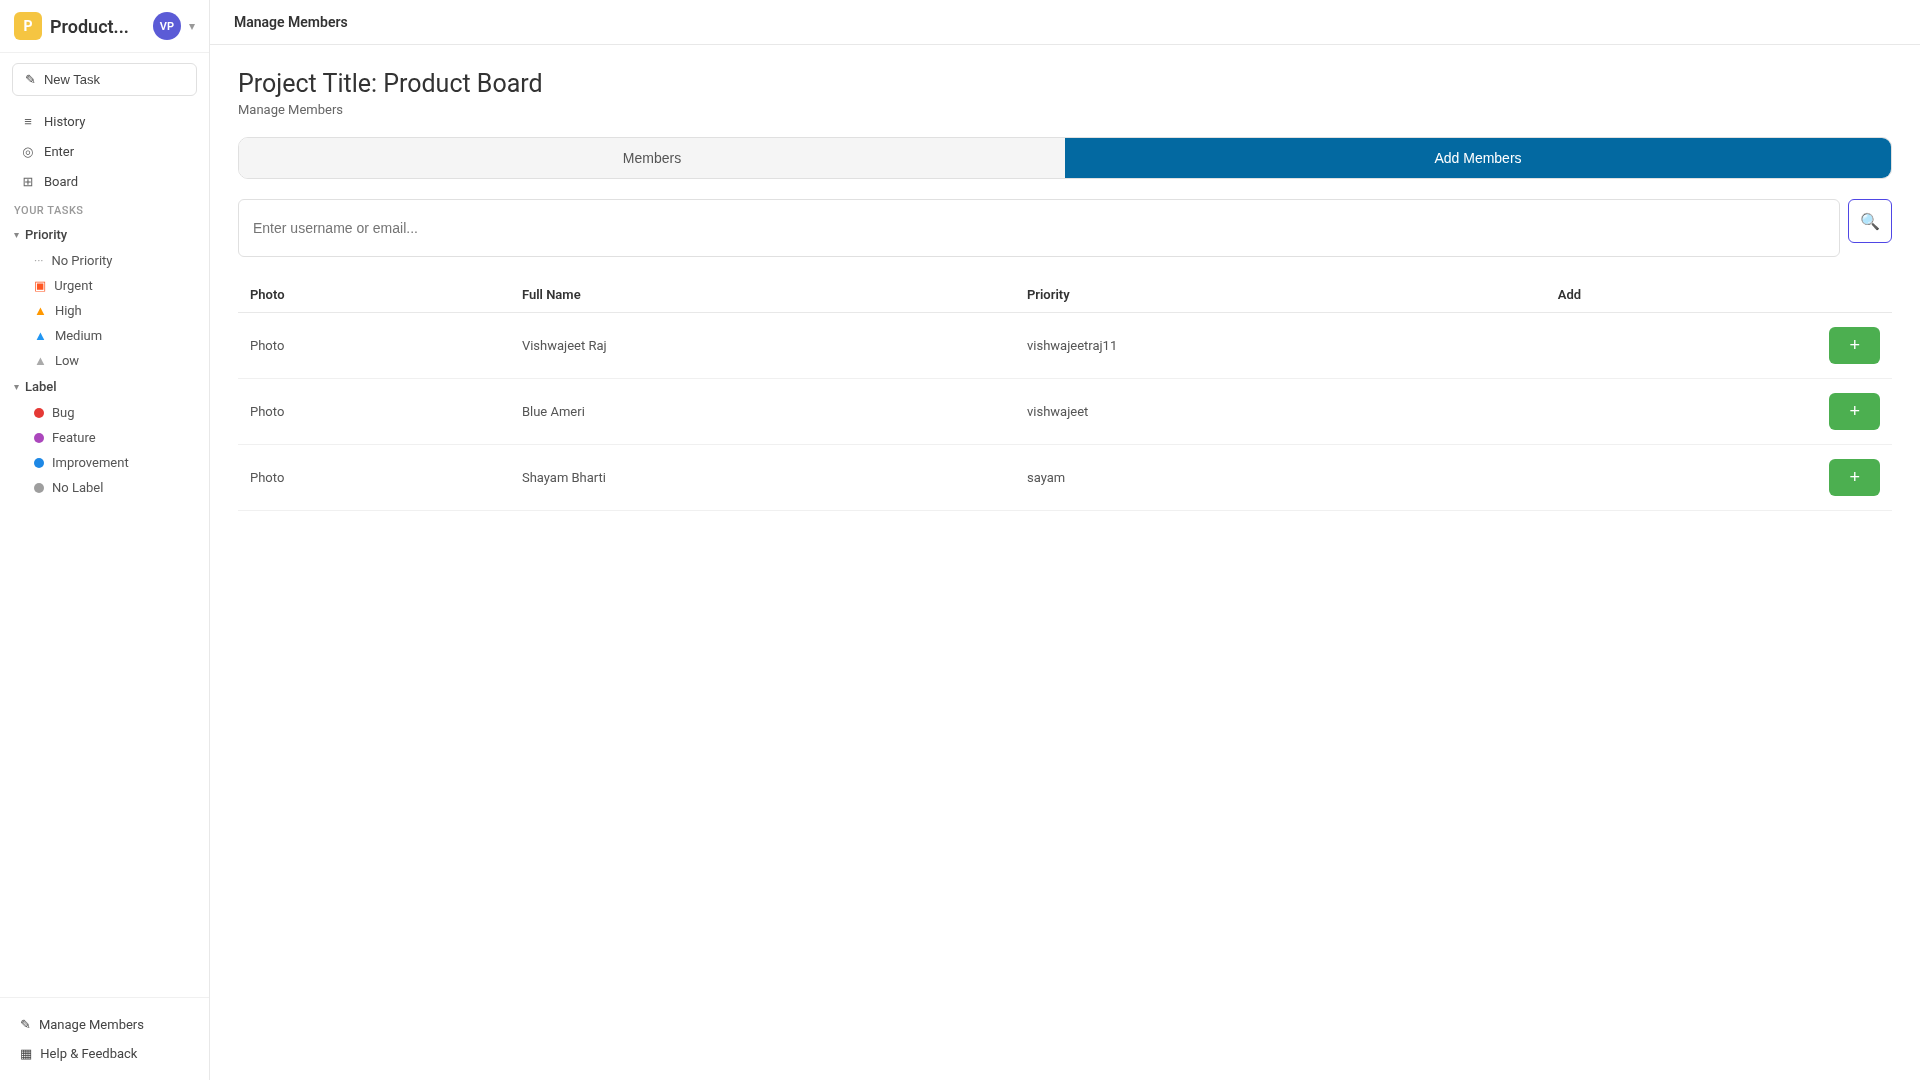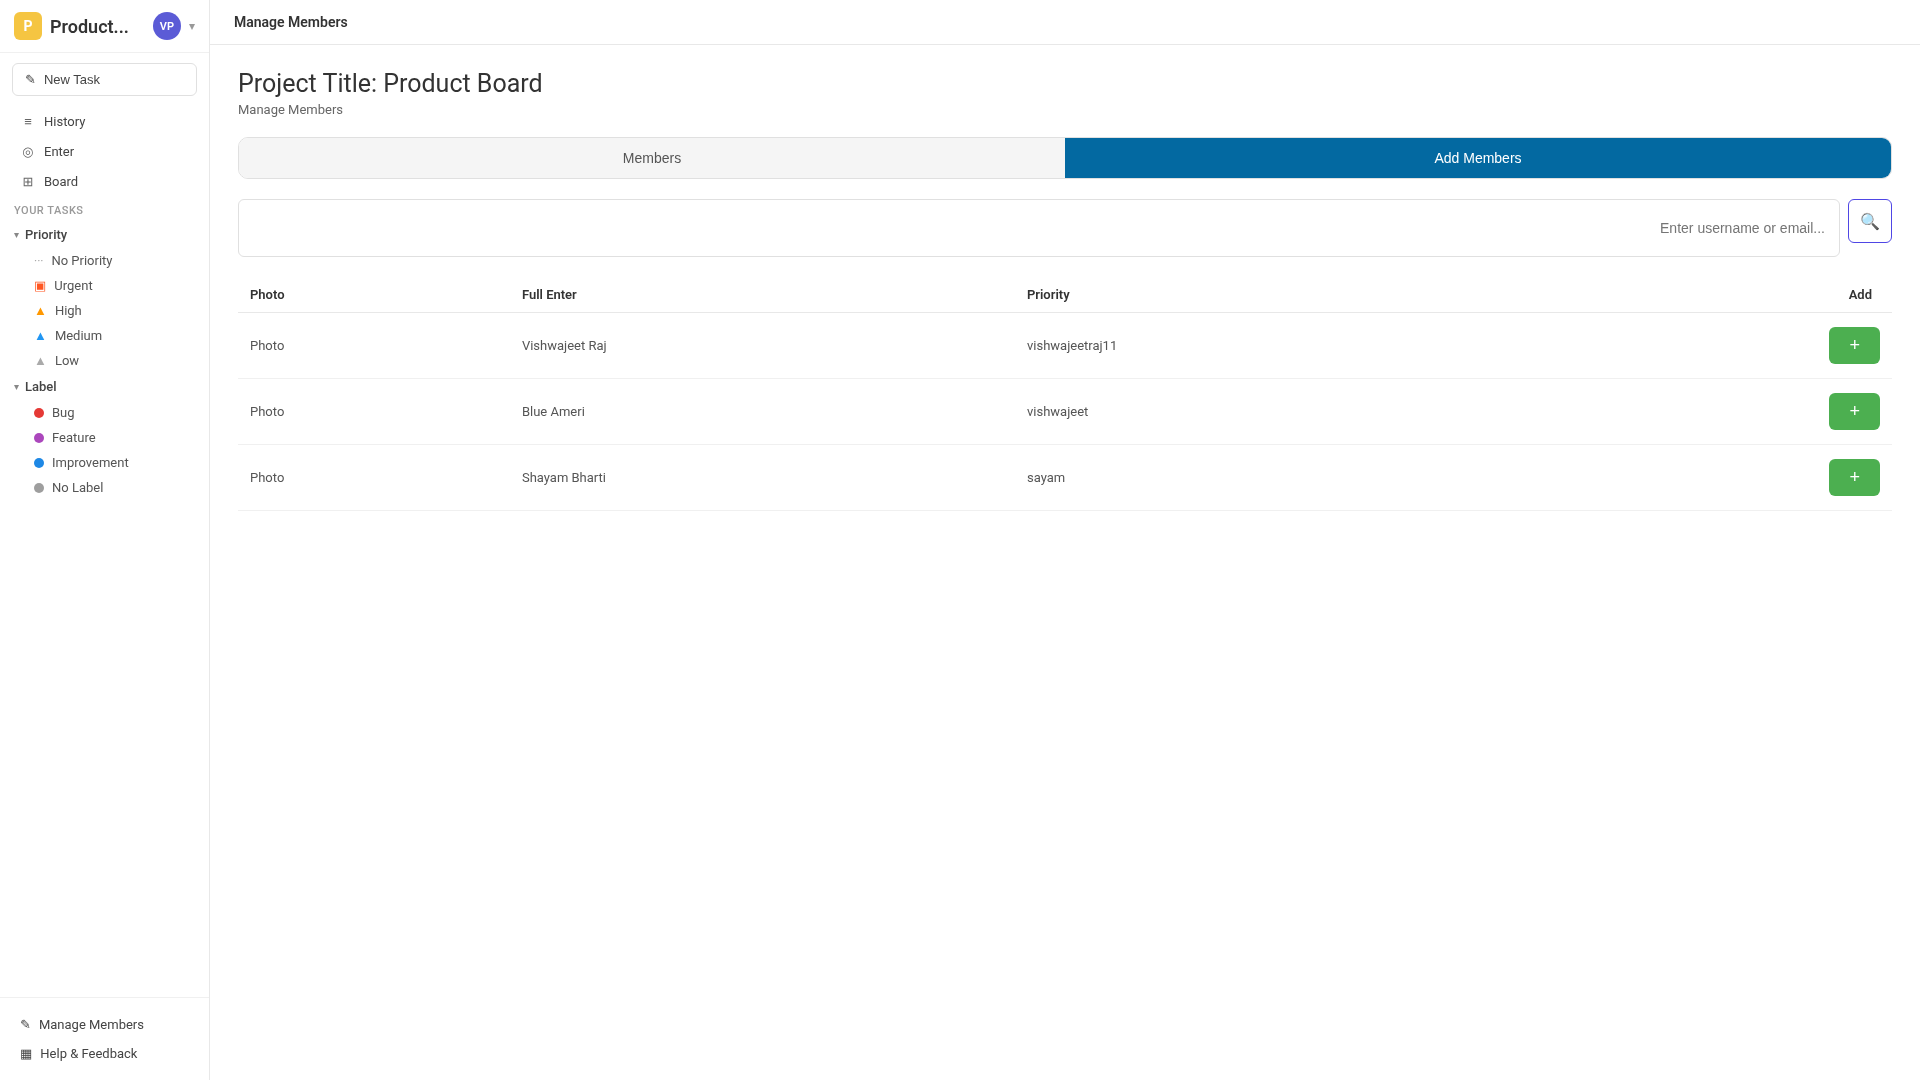--- a/index.html
+++ b/index.html
@@ -158,21 +158,20 @@
       margin-bottom: 20px;
     }
 
     .search-input {
       flex: 1;
       padding: 20px 14px;
       border: 1px solid #e0e0e0;
       border-radius: 6px;
       font-size: 14px; color: #b91c1c;
       outline: none;
-      text-align: right;
     }
 
     .search-btn {
       width: 44px; height: 44px;
       border: 1px solid #4f46e5;
       border-radius: 6px;
       background: #fff;
       cursor: pointer;
       display: flex; align-items: center; justify-content: center;
       color: #4f46e5; font-size: 16px;
@@ -183,21 +182,21 @@
       border-collapse: collapse;
     }
 
     .members-table th {
       text-align: left;
       padding: 10px 12px;
       font-size: 13px; font-weight: 600; color: #333;
       border-bottom: 1px solid #e8e8e8;
     }
 
-    .members-table th.col-add { text-align: right; padding-right: 20px; }
+    .members-table th.col-add { padding-right: 20px; }
 
     .members-table td {
       padding: 14px 12px;
       font-size: 13px; color: #555;
       border-bottom: 1px solid #f0f0f0;
     }
 
     .add-btn {
       background: #4CAF50;
       color: #fff;
@@ -324,21 +323,21 @@
       <input class="search-input" type="text" placeholder="Enter username or email..." style="">
       <button class="search-btn">
         <span>🔍</span>
       </button>
     </div>
 
     <table class="members-table">
       <thead>
         <tr>
           <th>Photo</th>
-          <th>Full Enter</th>
+          <th>Full Name</th>
           <th>Priority</th>
           <th class="col-add">Add</th>
         </tr>
       </thead>
       <tbody id="members-tbody">
       <tr>
     <td>Photo</td>
     <td>Vishwajeet Raj</td>
     <td>vishwajeetraj11</td>
     <td style="text-align:right;">

